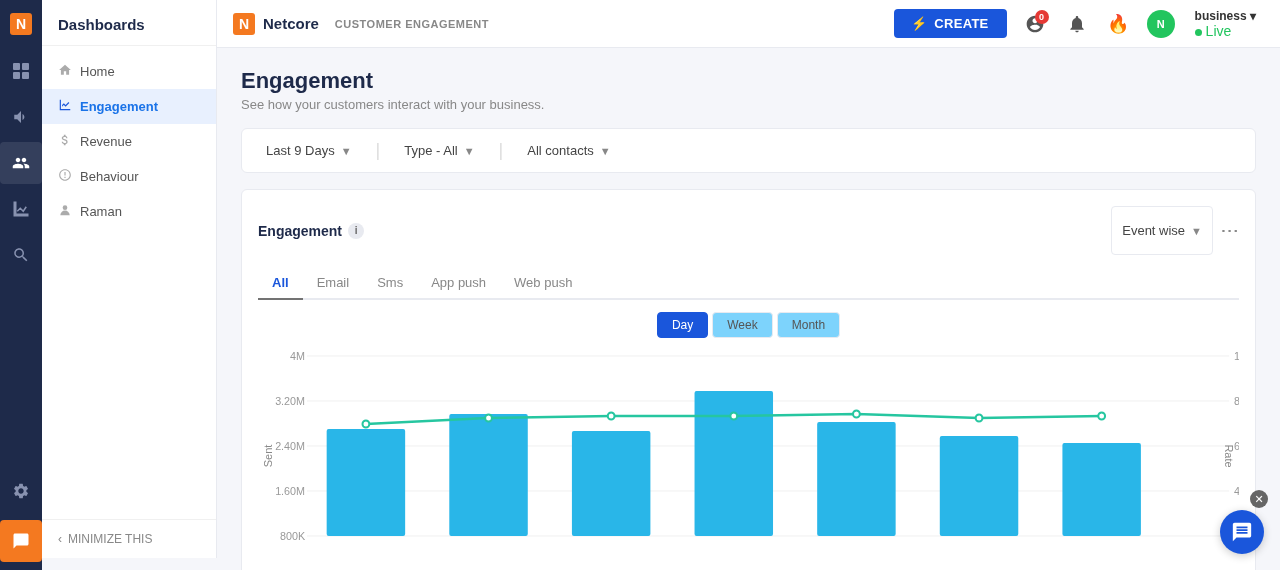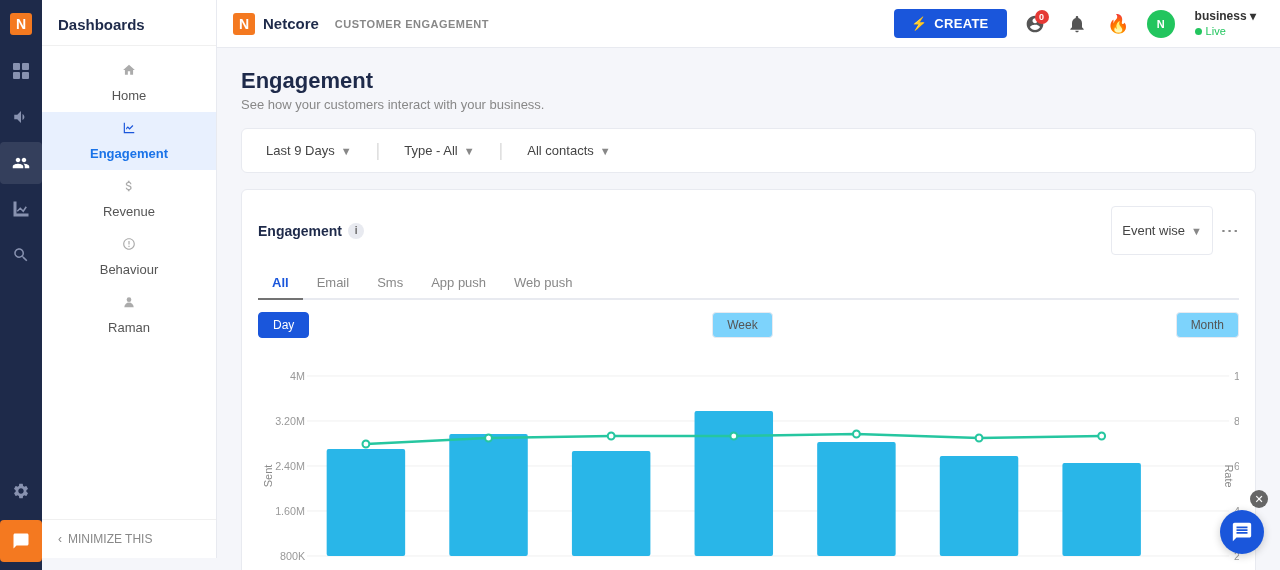--- a/index.html
+++ b/index.html
@@ -65,21 +65,20 @@
     .sidebar-nav { flex: 1; padding: 8px 0; }
     .sidebar-item {
       display: flex;
       align-items: center;
       gap: 8px;
       padding: 9px 16px;
       cursor: pointer;
       color: #555;
       font-size: 13px;
       border-radius: 0;
-      flex-direction: column;
     }
     .sidebar-item.active {
       color: #1a73e8;
       background: #e8f0fe;
       font-weight: 600;
     }
     .sidebar-item .s-icon { font-size: 14px; opacity: 0.7; }
     .sidebar-item.active .s-icon { opacity: 1; }
     .sidebar-footer {
       padding: 12px 16px;
@@ -185,21 +184,21 @@
     .user-chip {
       display: flex;
       align-items: center;
       gap: 6px;
       cursor: pointer;
       padding: 4px 8px;
       border-radius: 4px;
     }
     .user-name { font-size: 12px; font-weight: 600; color: #333; }
     .live-dot { display: inline-block; width: 7px; height: 7px; background: #22c55e; border-radius: 50%; margin-right: 4px; }
-    .live-text { font-size: 11px; color: #22c55e; }
+    .live-text { font-size: 14px; color: #22c55e; }
 
     
     .page-content {
       flex: 1;
       padding: 20px 24px 0;
       overflow-y: auto;
       background: #f5f6fa;
     }
     .page-header { margin-bottom: 16px; }
     .page-title {
@@ -306,23 +305,23 @@
     }
     .chart-tab.active {
       color: #1a56db;
       border-bottom: 2px solid #737373;
       font-weight: 600;
     }
 
     
     .time-buttons {
       display: flex;
-      justify-content: space-between;
-      gap: 20px;
-      margin-bottom: 28px;
+      justify-content: center;
+      gap: 4px;
+      margin-bottom: 8px;
     }
     .time-btn {
       padding: 5px 14px;
       border: 1px solid #e8eaf0;
       background: #7dd3fc;
       border-radius: 4px;
       font-size: 12px;
       color: #555;
       cursor: pointer;
     }

